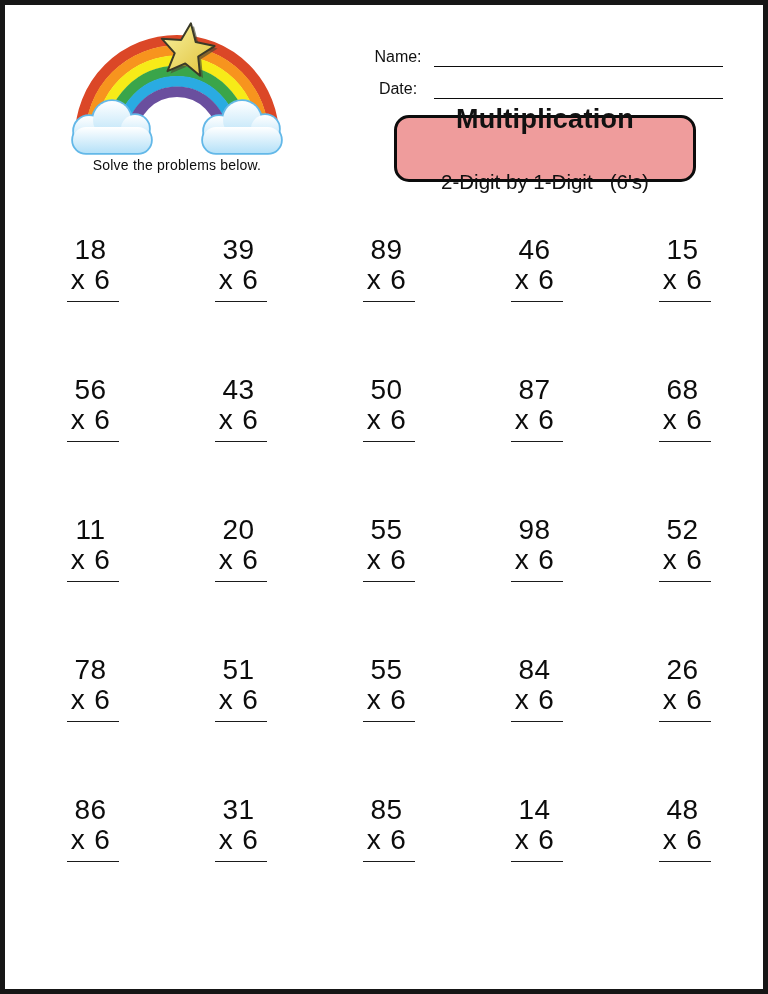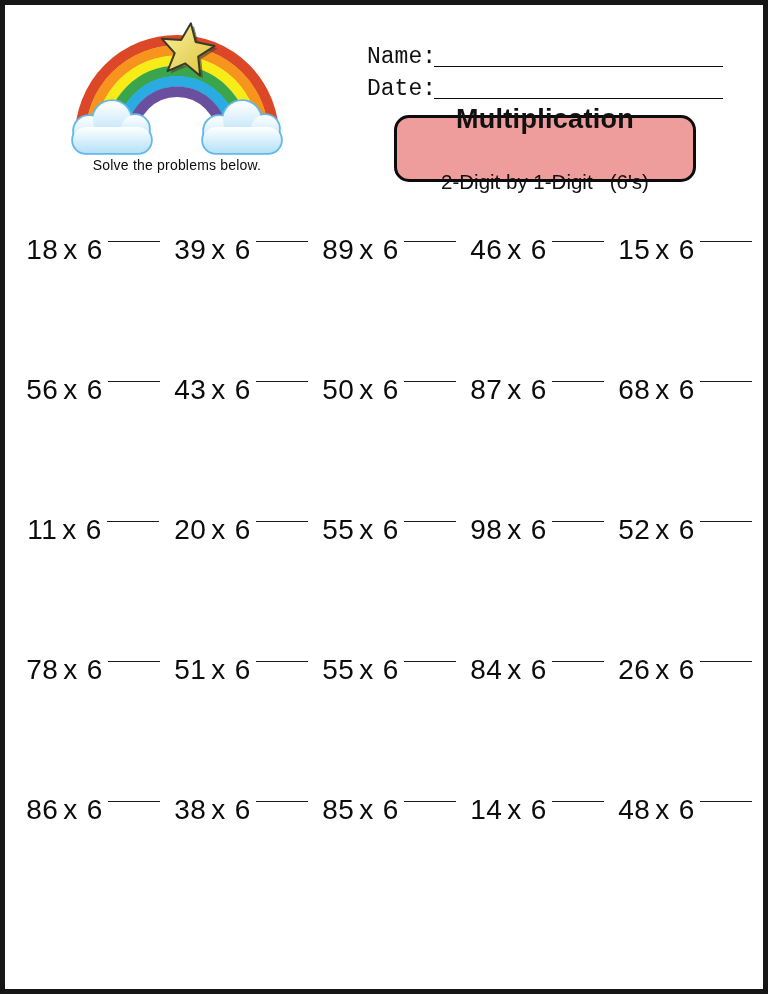--- a/index.html
+++ b/index.html
@@ -11,37 +11,37 @@
   
   .rainbow-wrap { position:absolute; left:62px; top:14px; width:220px; height:142px; }
   .instruction {
     position:absolute; left:50px; top:152px; width:244px; text-align:center;
     font-size:14px; color:#0c0c0c; letter-spacing:0.2px;
   }
   
   .field-row { position:absolute; left:362px; width:356px; height:22px; display:flex; align-items:flex-end; }
   .field-row.name { top:40px; }
   .field-row.date { top:72px; }
-  .field-label { width:62px; text-align:center; font-size:23px; padding-right:5px; line-height:20px;font-family:Liberation Mono, monospace; }
+  .field-label { width:62px; text-align:center; font-size:16px; padding-right:5px; line-height:20px; }
   .field-line { flex:1; border-bottom:1.6px solid #0c0c0c; height:20px; }
   
   .badge {
     position:absolute; left:389px; top:110px; width:302px; height:67px; box-sizing:border-box;
     border:3.4px solid #0c0c0c; border-radius:15px;
     display:flex; flex-direction:column; align-items:center; justify-content:center;
   }
   .badge-title { font-size:27px; font-weight:bold; line-height:30px; letter-spacing:0.3px; }
   .badge-subtitle { font-size:20.5px; line-height:23px; white-space:pre;margin-top:36px; }
   
   .grid {
     position:absolute; left:14px; top:226px; width:740px;
     display:grid; grid-template-columns:repeat(5,1fr); grid-auto-rows:140px;
     justify-items:center;
   }
-  .problem { display:flex; align-items:flex-start; padding-top:4px; }
+  .problem { display:flex; flex-direction:column; align-items:center; padding-top:4px; }
   .num, .oprow { font-size:28px; line-height:30px; color:#0c0c0c; margin-right:5px; letter-spacing:0.5px; }
   .oprow { display:flex; }
   .oprow .mult { margin-left:9px; }
   .ansline { width:52px; height:0; border-top:1.8px solid #1b1b1b; margin-top:6px; }
   
   .footer {
     position:absolute; left:0; right:0; top:958px; text-align:center;
     font-size:19px; color:#555;
   }
 </style>
@@ -309,21 +309,21 @@
     <div class="problem">
       <div class="num">86</div>
       <div class="oprow">
         <span class="op">x</span>
         <span class="mult">6</span>
       </div>
       <div class="ansline"></div>
     </div>
 
     <div class="problem">
-      <div class="num">38</div>
+      <div class="num">31</div>
       <div class="oprow">
         <span class="op">x</span>
         <span class="mult">6</span>
       </div>
       <div class="ansline"></div>
     </div>
 
     <div class="problem">
       <div class="num">85</div>
       <div class="oprow">

